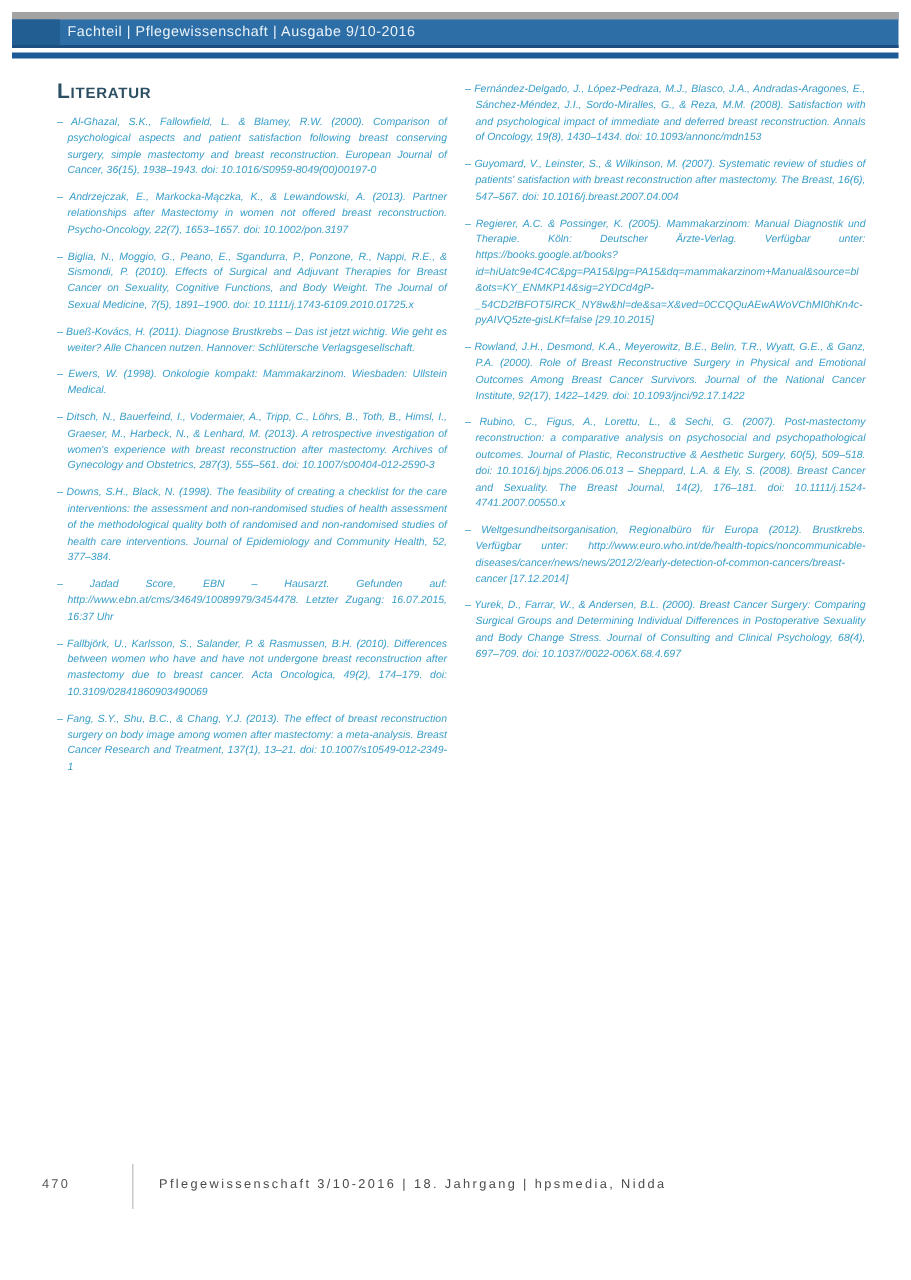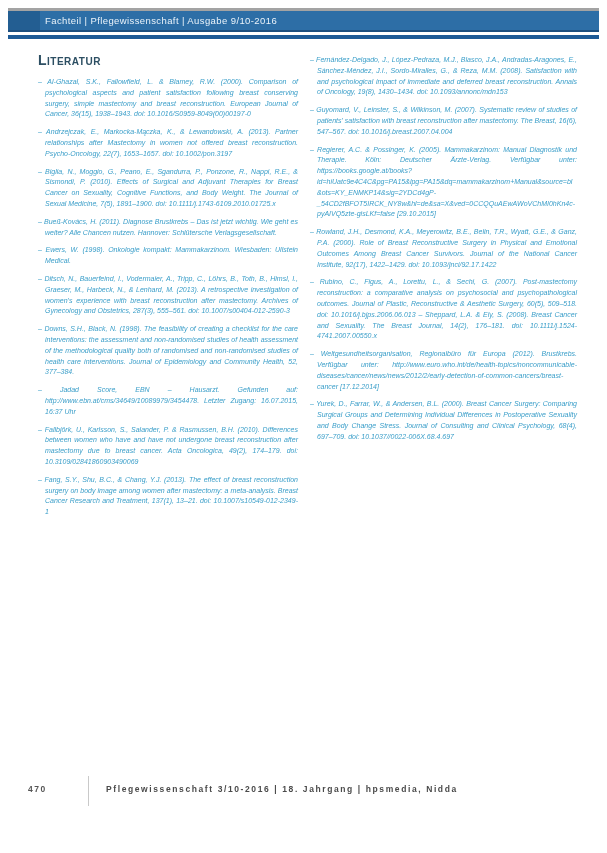--- a/index.html
+++ b/index.html
@@ -11,21 +11,21 @@
     overflow: hidden;
     font-family: "Liberation Sans", sans-serif;
   }
 
   
   .header-bar {
     position: absolute;
     left: 8px; top: 8px;
     width: 591px; height: 24px;
     background: #2d6ea6;
-    border-top: 3px solid #a3a3a3;
+    border-top: 5px solid #a3a3a3;
     border-bottom: 2px solid #1c4f80;
     box-sizing: border-box;
     display: flex;
     align-items: center;
   }
   .header-accent {
     position: absolute;
     left: 0; top: 0; bottom: 0;
     width: 32px;
     background: #235e92;
@@ -73,21 +73,21 @@
     line-height: 10.8px;
     color: #3a9ec9;
     text-align: justify;
     word-break: break-word;
   }
 
   
   .footer {
     position: absolute;
     left: 0; top: 776px;
-    width: 607px; height: 30px; font-weight: bold;
+    width: 607px; height: 30px;
   }
   .page-number {
     position: absolute;
     left: 28px; top: 8px;
     font-size: 8.5px;
     letter-spacing: 1.5px;
     color: #555555;
   }
   .footer-divider {
     position: absolute;

